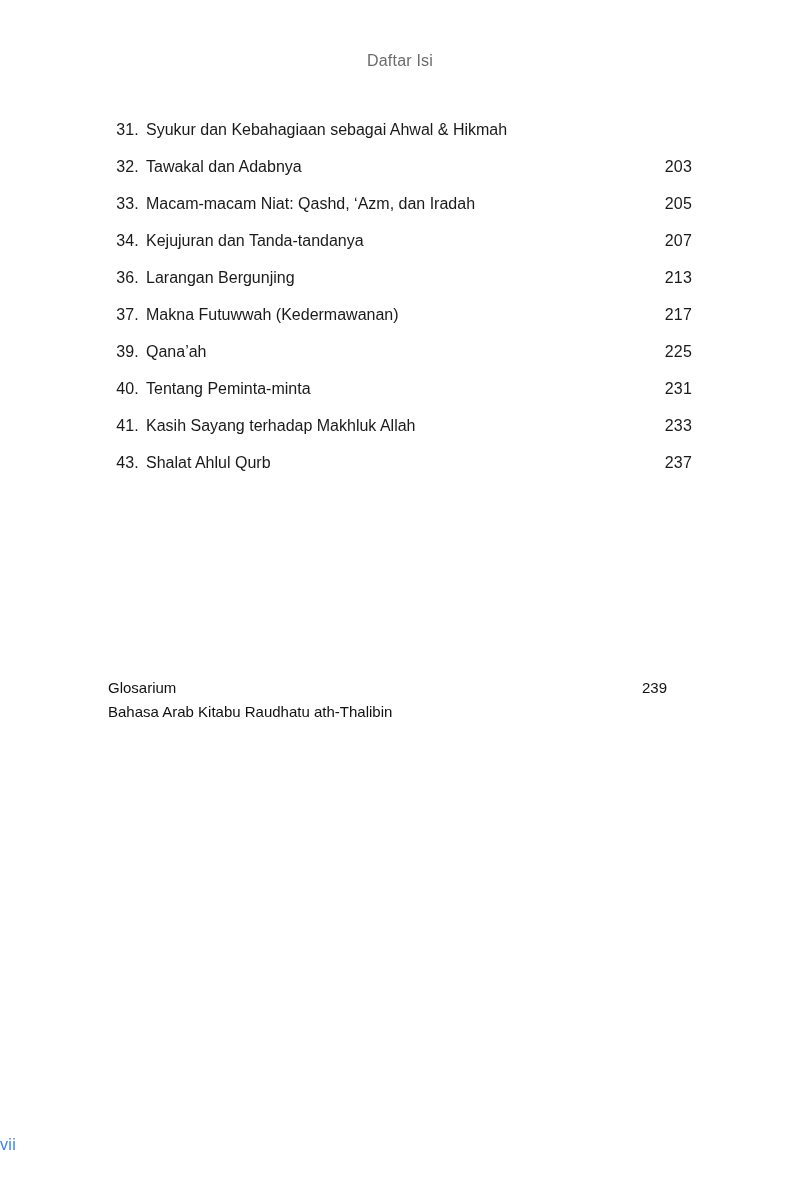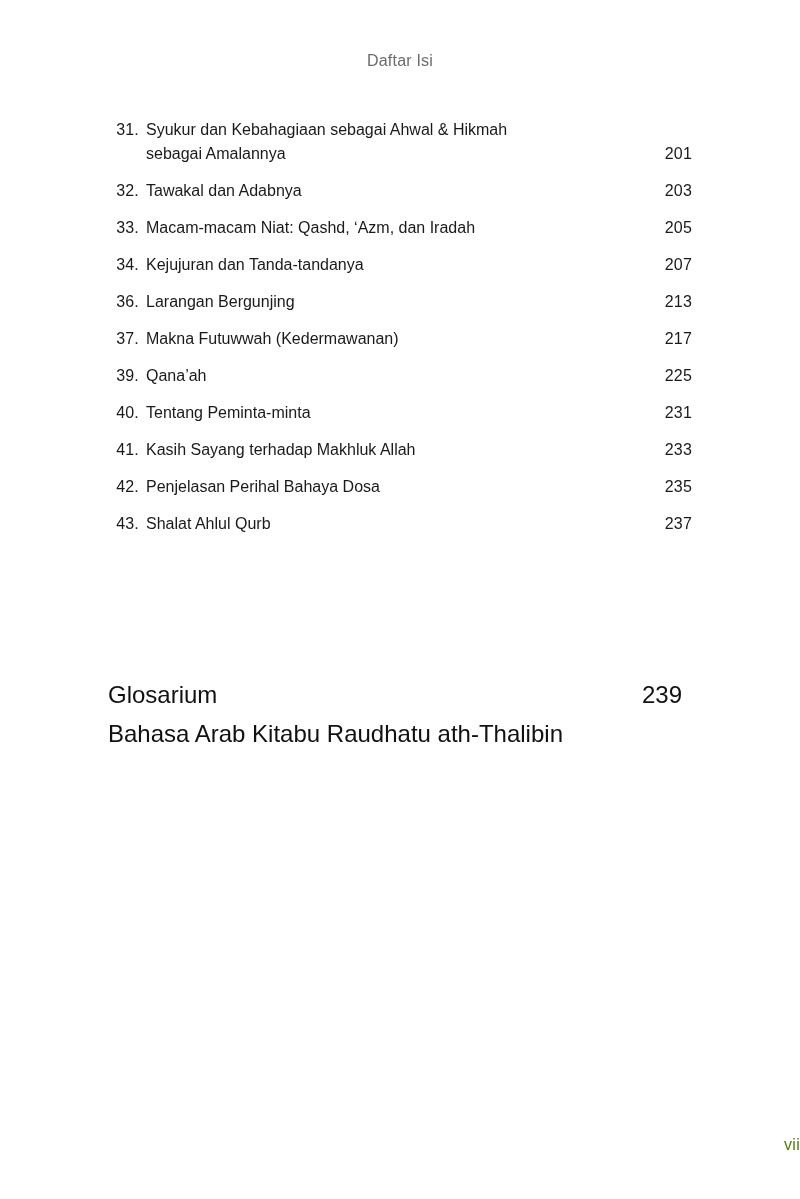--- a/index.html
+++ b/index.html
@@ -87,21 +87,21 @@
 
   em, .it {
   }
 
   
   .backmatter {
     position: absolute;
     top: 676px;
     left: 108px;
     width: 584px;
-    font-size: 24px;
+    font-size: 15px;
     line-height: 1.62;
     color: #111111;
   }
 
   .bm-entry {
     display: flex;
     align-items: baseline;
     justify-content: space-between;
   }
 
@@ -116,45 +116,41 @@
   }
 
   .bm-page.empty { visibility: hidden; }
 
   
   .folio {
     position: absolute;
     top: 1136px;
     left: 0;
     width: 800px;
-    text-align: right;
+    text-align: left;
     font-size: 16px;
-    color: #4d7c0f;
+    color: #3b82f6;
     letter-spacing: 0.3px;
   }
 </style>
 </head>
 <body>
 
 <div class="page">
 
   <div class="running-header">Daftar Isi</div>
 
   <div class="toc">
       <div class="toc-entry">
         <div class="entry-num">31.</div>
         <div class="entry-body">
           <div class="entry-line">
             <span class="entry-title">Syukur dan Kebahagiaan sebagai Ahwal &amp; Hikmah</span>
             <span class="entry-page empty"></span>
           </div>
-          <div class="entry-line">
-            <span class="entry-title">sebagai Amalannya</span>
-            <span class="entry-page">201</span>
-          </div>
         </div>
       </div>
       <div class="toc-entry">
         <div class="entry-num">32.</div>
         <div class="entry-body">
           <div class="entry-line">
             <span class="entry-title">Tawakal dan Adabnya</span>
             <span class="entry-page">203</span>
           </div>
         </div>
@@ -212,29 +208,20 @@
             <span class="entry-page">231</span>
           </div>
         </div>
       </div>
       <div class="toc-entry">
         <div class="entry-num">41.</div>
         <div class="entry-body">
           <div class="entry-line">
             <span class="entry-title">Kasih Sayang terhadap Makhluk Allah</span>
             <span class="entry-page">233</span>
-          </div>
-        </div>
-      </div>
-      <div class="toc-entry">
-        <div class="entry-num">42.</div>
-        <div class="entry-body">
-          <div class="entry-line">
-            <span class="entry-title">Penjelasan Perihal Bahaya Dosa</span>
-            <span class="entry-page">235</span>
           </div>
         </div>
       </div>
       <div class="toc-entry">
         <div class="entry-num">43.</div>
         <div class="entry-body">
           <div class="entry-line">
             <span class="entry-title"><span>Shalat </span><span class="it">Ahlul Qurb</span></span>
             <span class="entry-page">237</span>
           </div>

